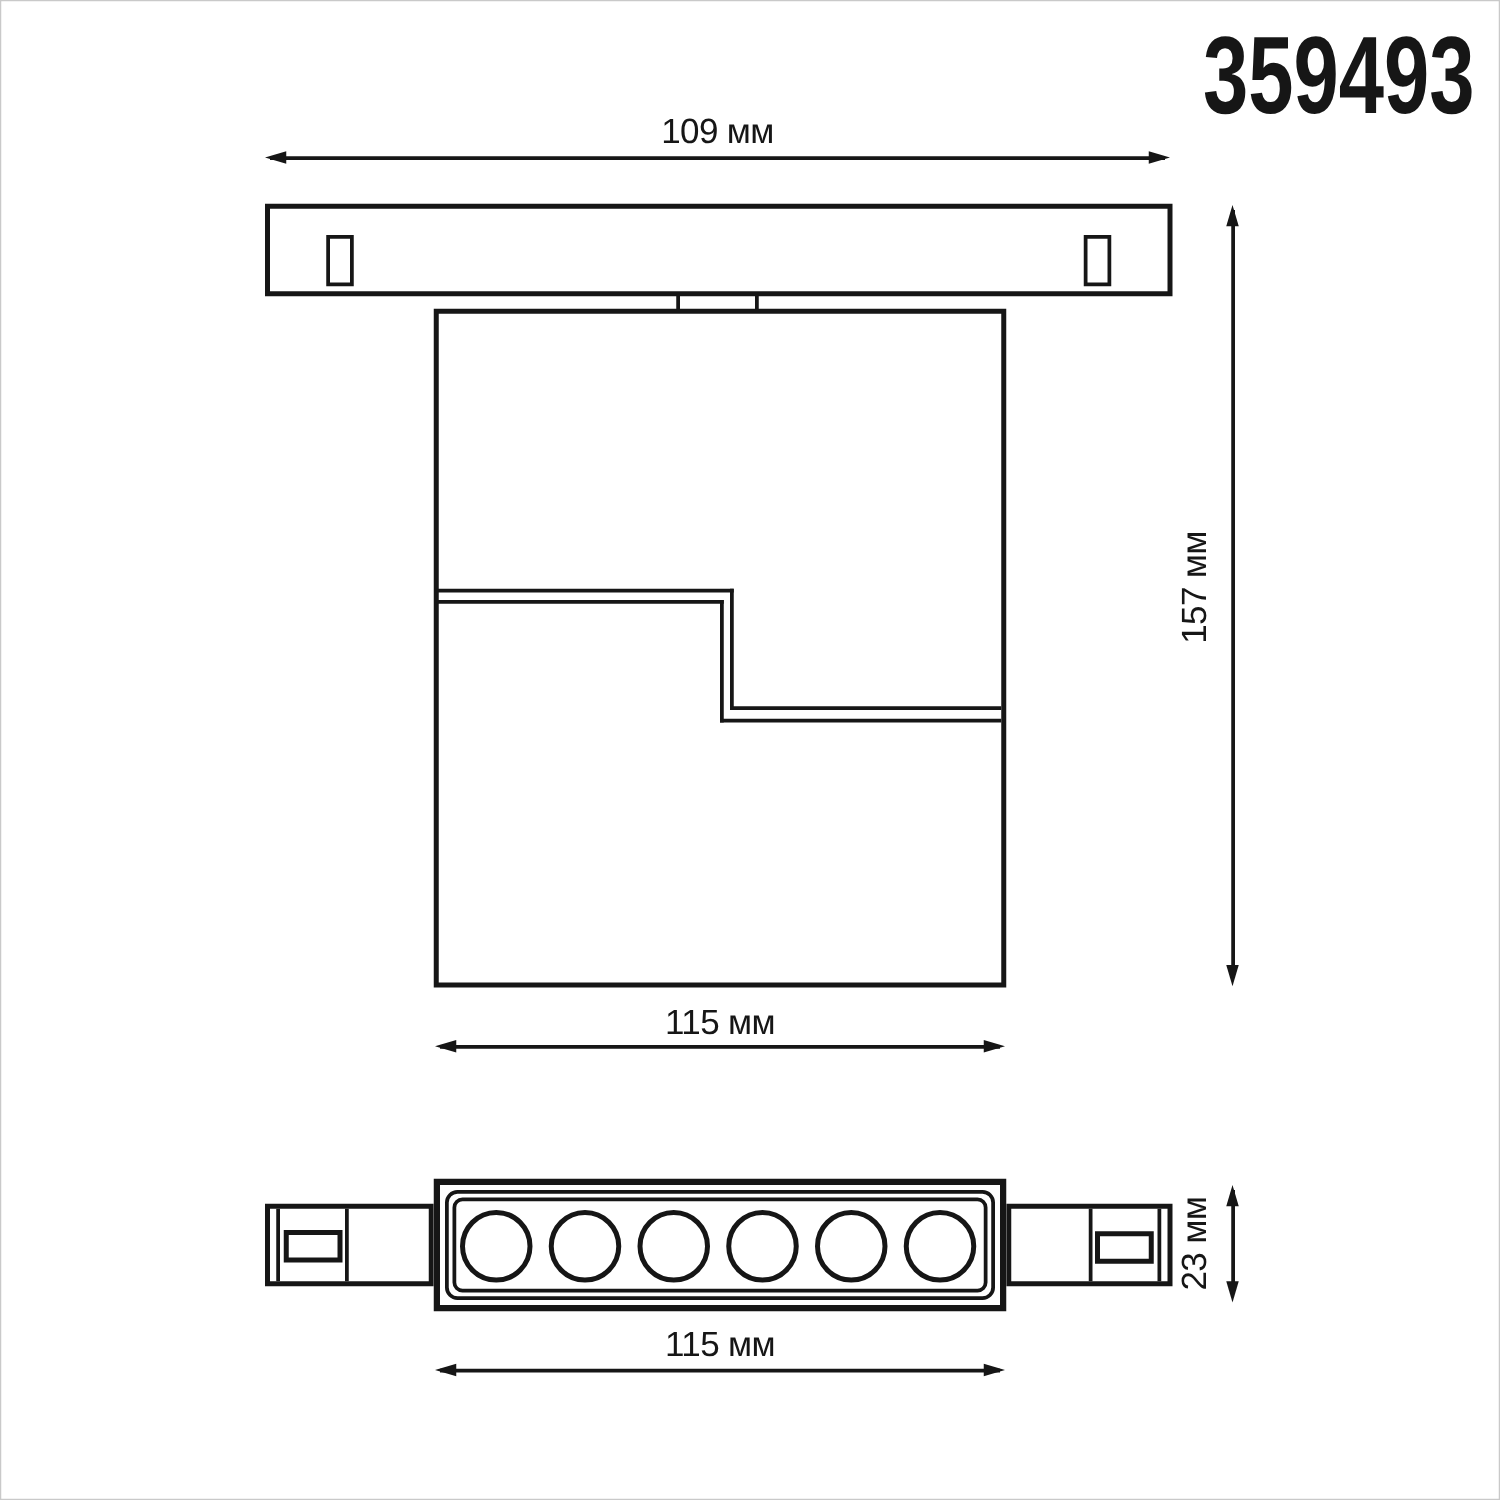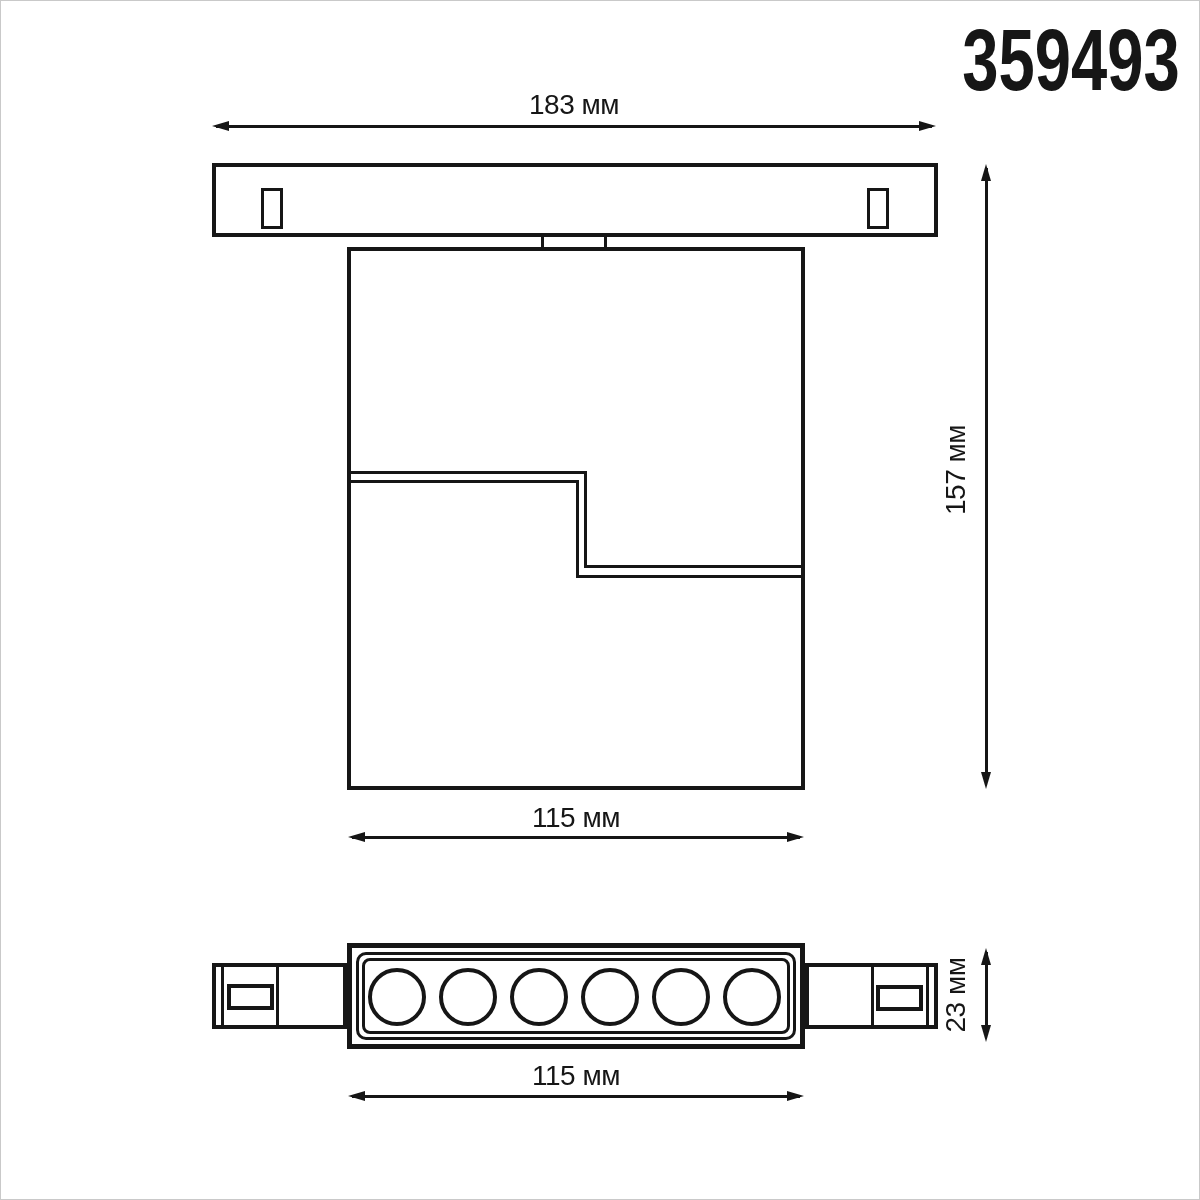--- a/index.html
+++ b/index.html
@@ -42,21 +42,21 @@
   }
 </style>
 </head>
 <body>
 
 <div class="canvas">
 
   <div class="part-number">359493</div>
 
   <div class="g">
-    <div class="dim-label" style="left:574px; top:91px;">183 мм</div>
+    <div class="dim-label" style="left:574px; top:91px;">109 мм</div>
     <div class="ln" style="left:216px; top:125px; width:716px; height:3px;"></div>
     <div class="ah ah-l" style="left:212px; top:121px;"></div>
     <div class="ah ah-r" style="left:919px; top:121px;"></div>
   </div>
 
   <div class="g">
     <div class="rect" style="left:212px; top:163px; width:726px; height:74px;"></div>
     <div class="rect thin clear" style="left:261px; top:188px; width:22px; height:41px;"></div>
     <div class="rect thin clear" style="left:867px; top:188px; width:22px; height:41px;"></div>
 

